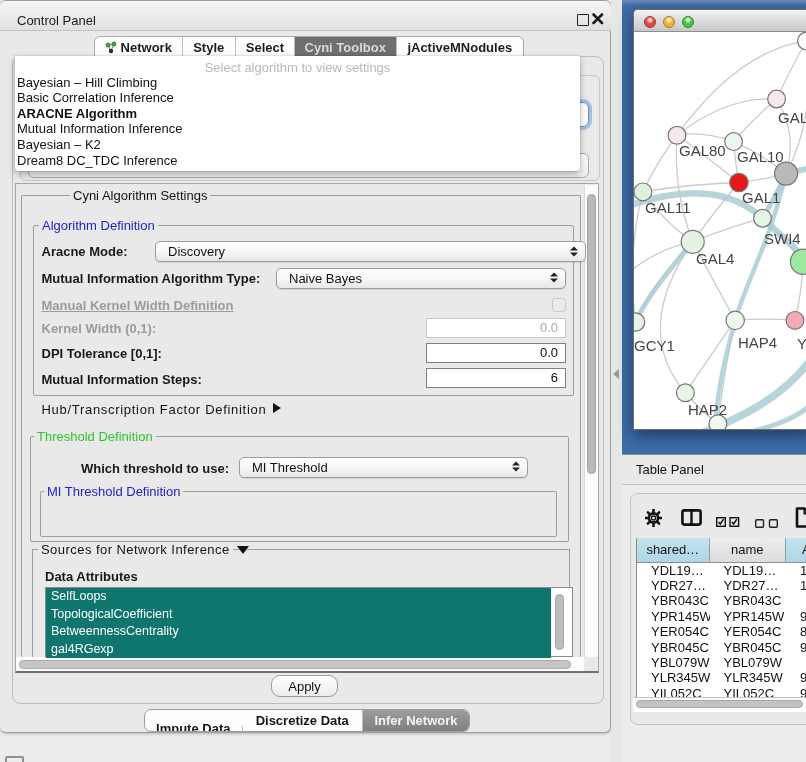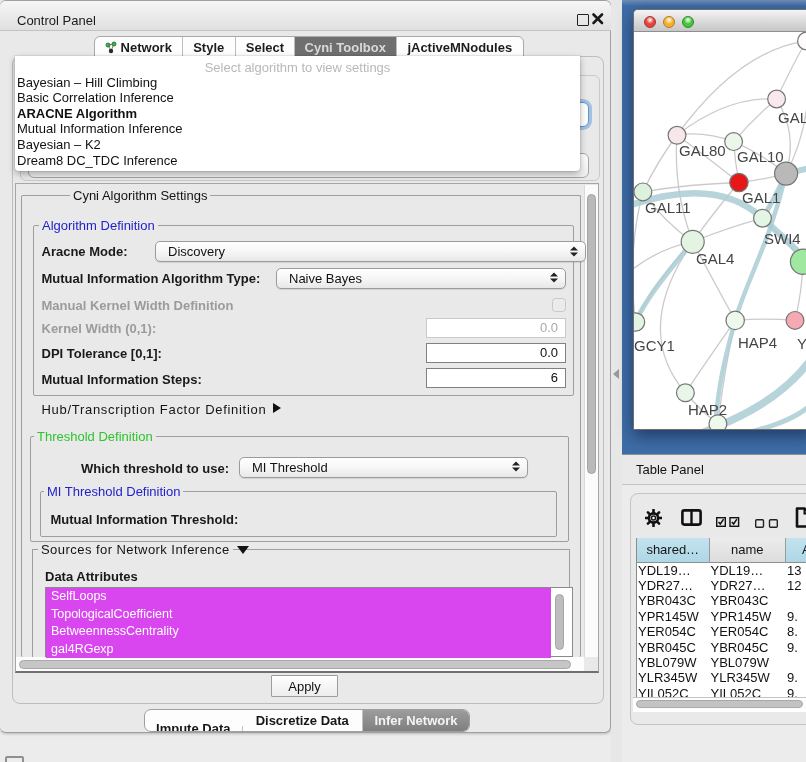--- a/index.html
+++ b/index.html
@@ -74,26 +74,26 @@
   .checkbox{position:absolute;width:14px;height:14px;border:1px solid #c8c8c8;border-radius:3.5px;
     background:#ebebeb;box-sizing:border-box;}
 
   .tri-right{position:absolute;width:0;height:0;border-top:5.5px solid transparent;border-bottom:5.5px solid transparent;
     border-left:8px solid #111;}
   .tri-down{position:absolute;width:0;height:0;border-left:6.5px solid transparent;border-right:6.5px solid transparent;
     border-top:8px solid #111;}
 
   
   .attr-pane{left:45px;top:586px;width:528px;height:70px;border:1px solid #8a8a8a;background:#fff;box-sizing:border-box;}
-  .attr-rows{position:absolute;left:0;top:0;width:505px;height:70px;background:#d946ef;}
+  .attr-rows{position:absolute;left:0;top:0;width:505px;height:70px;background:#0f766e;}
   .attr-item{height:17.5px;line-height:17.5px;font-size:12.5px;color:#fff;padding-left:5px;white-space:nowrap;overflow:hidden;}
   .attr-vtrack{position:absolute;left:505px;top:0;width:21px;height:68px;background:#fff;}
   .attr-vthumb{position:absolute;left:4px;top:6px;width:9px;height:56px;border-radius:4.5px;background:#bdbdbd;border:1px solid #a6a6a6;box-sizing:border-box;}
 
-  .apply-btn{left:271px;top:674px;width:67px;height:22px;border:1px solid #9c9c9c;border-radius:1px;
+  .apply-btn{left:271px;top:674px;width:67px;height:22px;border:1px solid #9c9c9c;border-radius:9px;
     background:linear-gradient(#ffffff,#ececec);display:flex;align-items:center;justify-content:center;
     font-size:13px;color:#111;box-sizing:border-box;}
 
   .bottom-tabbar{left:144px;top:708px;height:23px;display:flex;background:#fdfdfd;border:1px solid #9f9f9f;
     border-radius:7px;box-sizing:border-box;overflow:hidden;}
   .bottom-tabbar .tab{display:flex;align-items:center;justify-content:center;font-size:13px;font-weight:600;
     color:#161616;border-right:1px solid #c0c0c0;box-sizing:border-box;}
   .bottom-tabbar .tab:last-child{border-right:none;}
   .bottom-tabbar .tab.sel{background:linear-gradient(#9d9d9d,#7f7f7f);color:#f4f4f4;}
 
@@ -119,21 +119,21 @@
   .tp-box{left:630px;top:493px;width:200px;height:232px;border:1px solid #c3c3c3;border-radius:8px;background:#e9e9e9;box-sizing:border-box;}
 
   .table-wrap{left:636px;top:538px;width:170px;height:172px;background:#fff;border-left:1px solid #8a8a8a;box-sizing:border-box;overflow:hidden;}
   .thead{position:absolute;left:0;top:0;height:24.5px;display:flex;}
   .th{display:flex;align-items:center;justify-content:center;font-size:13px;color:#151515;
     border-right:1px solid #9b9b9b;border-bottom:1px solid #8f8f8f;box-sizing:border-box;}
   .th.blue{background:linear-gradient(#c3e3ef,#aed7e6);}
   .th.grey{background:linear-gradient(#ececec,#dcdcdc);}
   .th.left{justify-content:flex-start;padding-left:16px;}
   .trow{position:absolute;display:flex;height:15.4px;line-height:15.4px;font-size:13px;color:#121212;}
-  .td{padding-left:1px;box-sizing:border-box;white-space:nowrap;overflow:hidden;}
+  .td{padding-left:14px;box-sizing:border-box;white-space:nowrap;overflow:hidden;}
 
   .tbl-hscroll{left:633px;top:697px;width:173px;height:13px;background:#fdfdfd;border-top:1px solid #c4c4c4;box-sizing:border-box;}
   .tbl-hthumb{left:636px;top:699.5px;width:167px;height:8px;border-radius:4px;background:#c3c3c3;border:1px solid #a9a9a9;box-sizing:border-box;}
   .tbl-white-foot{left:633px;top:710px;width:173px;height:2px;background:#fff;}
 
   .toolbar-icon{position:absolute;}
 </style>
 </head>
 <body>
 
@@ -204,21 +204,21 @@
 
     <div class="blabel" style="left:41.5px;top:269.5px;">Mutual Information Algorithm Type:</div>
     <div class="combo" style="left:276px;top:266.5px;width:290px;">
       <span>Naive Bayes</span>
       <span class="arrows">
           <span class="up"></span>
           <span class="dn"></span>
         </span>
     </div>
 
-    <div class="blabel disabled" style="left:41.5px;top:296.5px;">Manual Kernel Width Definition</div>
+    <div class="blabel disabled" style="left:41.5px;top:296.5px;text-decoration:underline;">Manual Kernel Width Definition</div>
     <div class="checkbox" style="left:552px;top:296.5px;"></div>
 
     <div class="blabel disabled" style="left:41.5px;top:319.5px;">Kernel Width (0,1):</div>
     <div class="tfield disabled" style="left:426px;top:316.5px;width:140px;">0.0</div>
 
     <div class="blabel" style="left:41.5px;top:345px;">DPI Tolerance [0,1]:</div>
     <div class="tfield" style="left:426px;top:341.5px;width:140px;">0.0</div>
 
     <div class="blabel" style="left:41.5px;top:370.5px;">Mutual Information Steps:</div>
     <div class="tfield" style="left:426px;top:366.5px;width:140px;">6</div>
@@ -234,21 +234,20 @@
       <span>MI Threshold</span>
       <span class="arrows">
           <span class="up"></span>
           <span class="dn"></span>
         </span>
     </div>
 
     <div class="abs groupbox" style="left:40px;top:490px;width:517px;height:45.5px;"></div>
     <div class="grouplabel" style="left:44px;top:483px;color:#2222cc;">MI Threshold Definition</div>
 
-    <div class="blabel" style="left:50.5px;top:510.5px;">Mutual Information Threshold:</div>
 
     <div class="abs groupbox noround" style="left:32px;top:547.5px;width:538px;height:108.5px;border-bottom:none;"></div>
     <div class="grouplabel" style="left:38px;top:540.5px;color:#141414;letter-spacing:0.45px;">Sources for Network Inference</div>
     <div class="tri-down" style="left:237px;top:545px;"></div>
 
     <div class="blabel" style="left:45px;top:568px;">Data Attributes</div>
 
     <div class="abs attr-pane">
       <div class="attr-rows" id="attr-rows">
           <div class="attr-item">SelfLoops</div>

